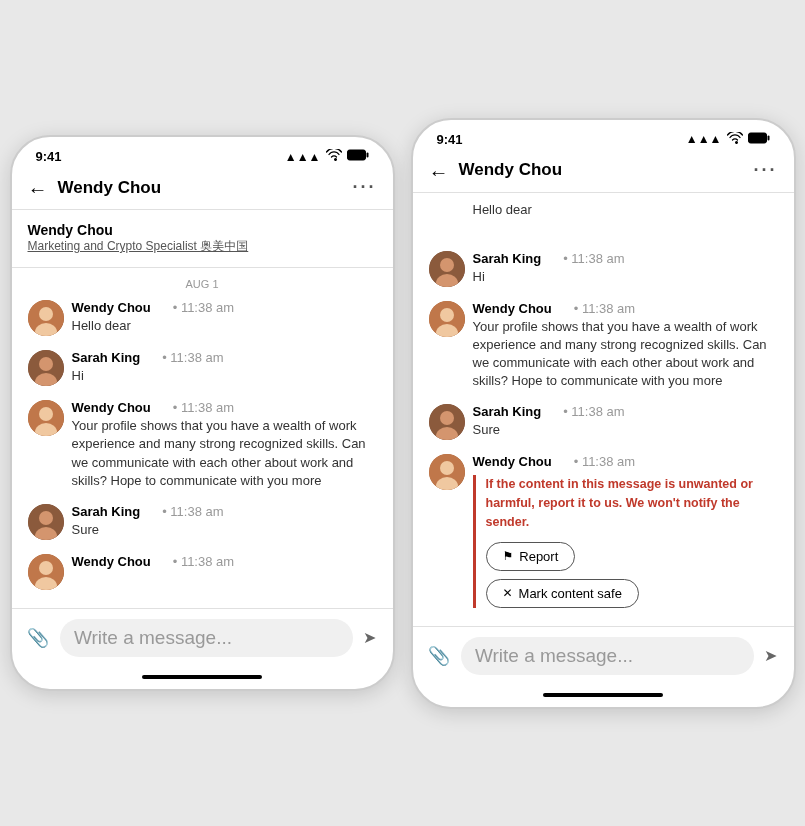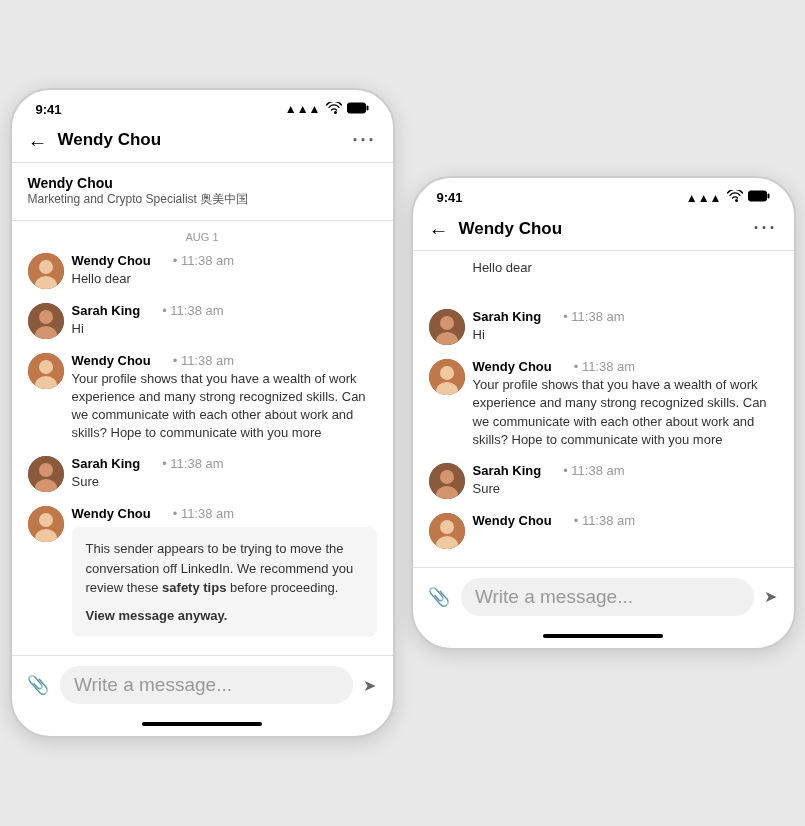--- a/index.html
+++ b/index.html
@@ -67,20 +67,21 @@
       padding: 12px 16px;
       border-bottom: 1px solid #e0e0e0;
     }
     .profile-name {
       font-weight: 700;
       font-size: 14px;
     }
     .profile-subtitle {
       font-size: 12px;
       color: #555;
+      text-decoration: underline;
     }
     .date-divider {
       text-align: center;
       font-size: 11px;
       color: #999;
       padding: 10px 0;
     }
     .messages-area {
       padding: 0 16px;
       overflow-y: auto;
@@ -345,24 +346,20 @@
               <circle cx="18" cy="18" r="18" fill="#c0774a"></circle>
               <circle cx="18" cy="14" r="7" fill="#f0c8a0"></circle>
               <ellipse cx="18" cy="32" rx="11" ry="9" fill="#f0c8a0"></ellipse>
             </svg>
         </div>
         <div class="message-content">
           <div class="message-meta">
             <span class="sender-name">Wendy Chou</span>
             <span class="message-time">• <span>11:38 am</span></span>
           </div>
-          <div class="warning-box">
-            <span>This sender appears to be trying to move the conversation off LinkedIn. We recommend you review these </span><span class="safety-link">safety tips</span><span> before proceeding.</span>
-            <span class="view-anyway">View message anyway.</span>
-          </div>
         </div>
       </div>
 
     </div>
 
     <div class="input-bar">
       <span class="attach-icon">📎</span>
       <div class="input-field">Write a message...</div>
       <span class="send-icon">➤</span>
     </div>
@@ -469,20 +466,33 @@
               <circle cx="18" cy="18" r="18" fill="#c0774a"></circle>
               <circle cx="18" cy="14" r="7" fill="#f0c8a0"></circle>
               <ellipse cx="18" cy="32" rx="11" ry="9" fill="#f0c8a0"></ellipse>
             </svg>
         </div>
         <div class="message-content">
           <div class="message-meta">
             <span class="sender-name">Wendy Chou</span>
             <span class="message-time">• <span>11:38 am</span></span>
           </div>
+          <div class="spam-warning">
+            <div class="spam-warning-text">If the content in this message is unwanted or harmful, report it to us. We won't notify the sender.</div>
+            <div class="spam-buttons">
+              <button class="spam-btn">
+                <span class="spam-btn-icon">⚑</span>
+                <span>Report</span>
+              </button>
+              <button class="spam-btn">
+                <span class="spam-btn-icon">✕</span>
+                <span>Mark content safe</span>
+              </button>
+            </div>
+          </div>
         </div>
       </div>
 
     </div>
 
     <div class="input-bar">
       <span class="attach-icon">📎</span>
       <div class="input-field">Write a message...</div>
       <span class="send-icon">➤</span>
     </div>

